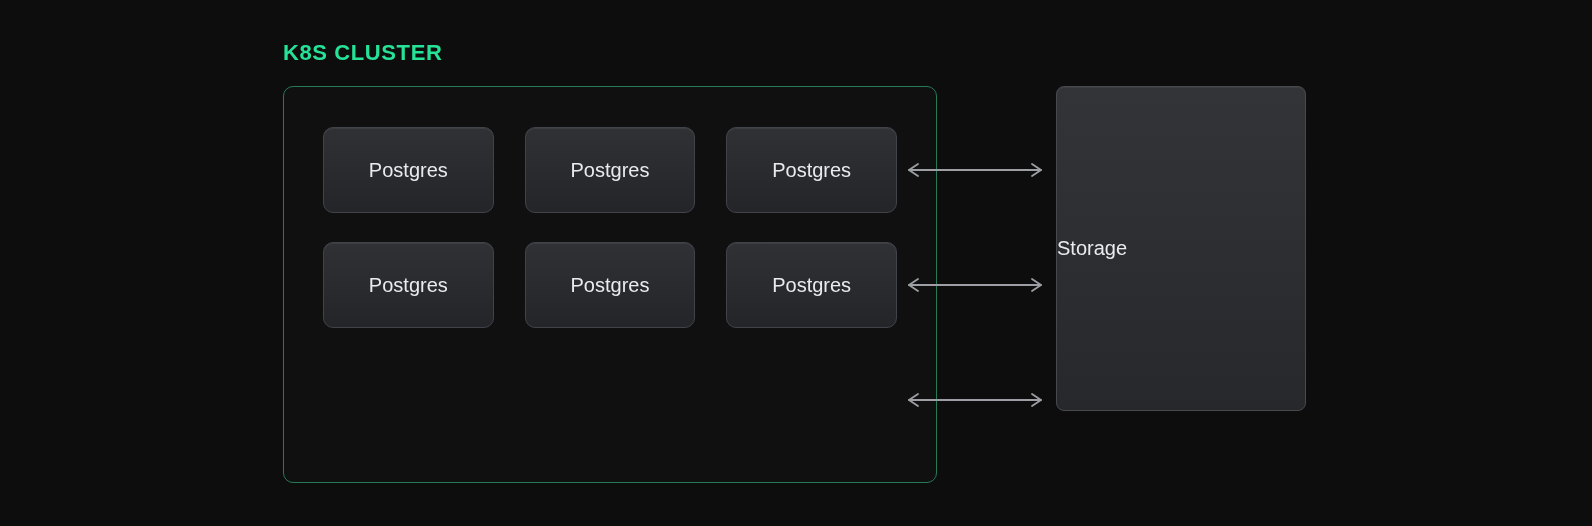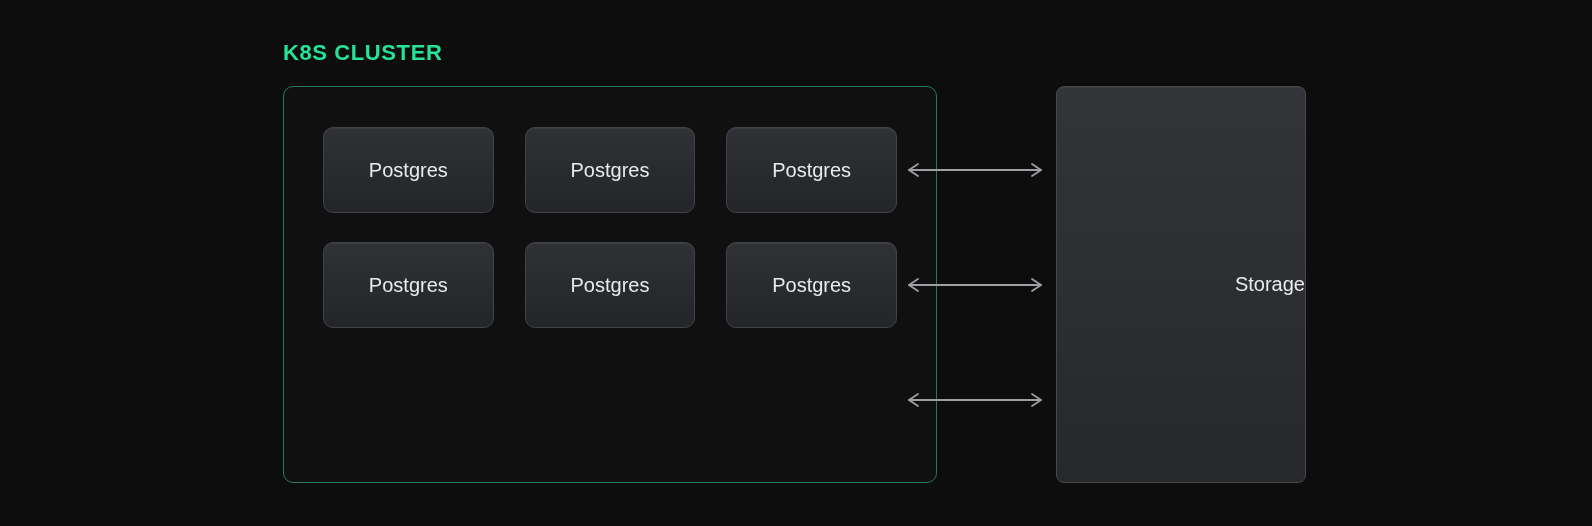--- a/index.html
+++ b/index.html
@@ -46,26 +46,26 @@
   }
   .node{
     border:1px solid var(--node-border);
     border-radius:10px;
     background:linear-gradient(180deg,var(--node-bg-top) 0%,var(--node-bg-bottom) 100%);
     box-shadow:inset 0 1px 0 rgba(255,255,255,0.06);
     display:flex;align-items:center;justify-content:center;
     color:var(--text);font-size:20px;
   }
   .storage{
-    position:absolute;left:1056px;top:86px;width:250px;height:397px;
+    position:absolute;left:1056px;top:86px;width:250px;height:325px;
     border:1px solid var(--storage-border);
     border-radius:8px;
     background:linear-gradient(180deg,var(--storage-bg-top) 0%,var(--storage-bg-bottom) 100%);
     box-shadow:inset 0 1px 0 rgba(255,255,255,0.05);
-    display:flex;align-items:center;justify-content:flex-end;
+    display:flex;align-items:center;justify-content:flex-start;
     color:var(--text);font-size:20px;
   }
   .arrow{position:absolute;left:906px;width:138px;height:18px;display:block;}
   .arrow path{stroke:var(--arrow);stroke-width:1.8;fill:none;stroke-linecap:round;stroke-linejoin:round;}
   .arrow.a1{top:161px;}
   .arrow.a2{top:276px;}
   .arrow.a3{top:391px;}
 </style>
 </head>
 <body>

